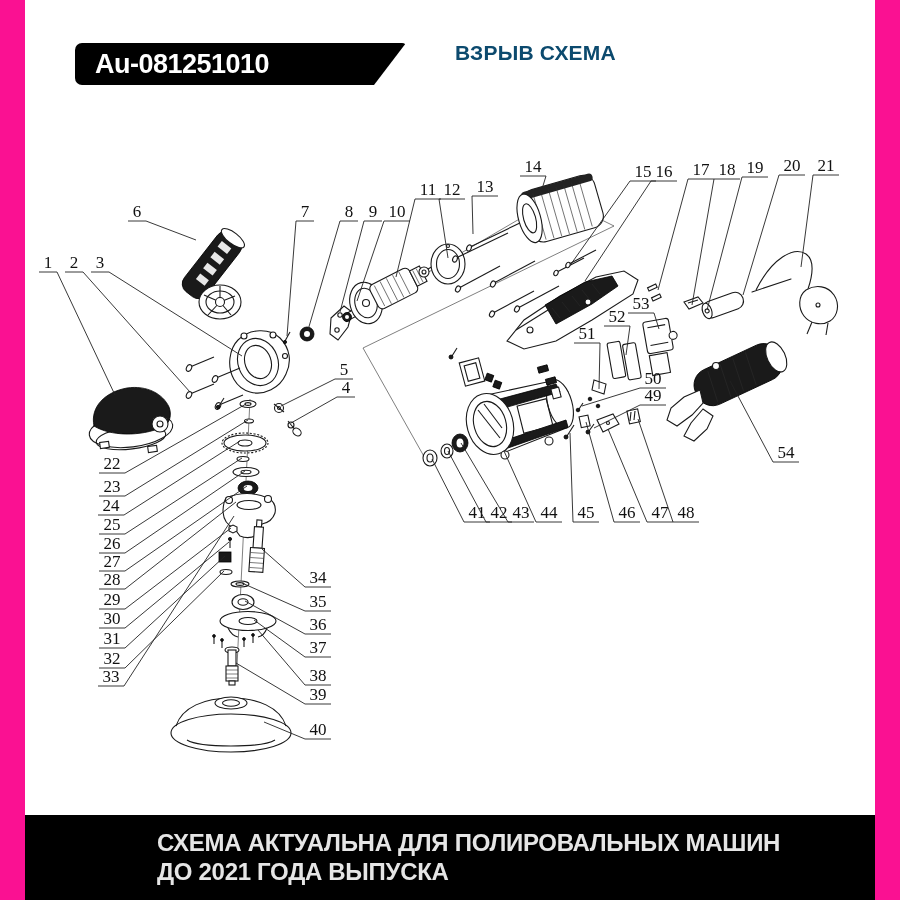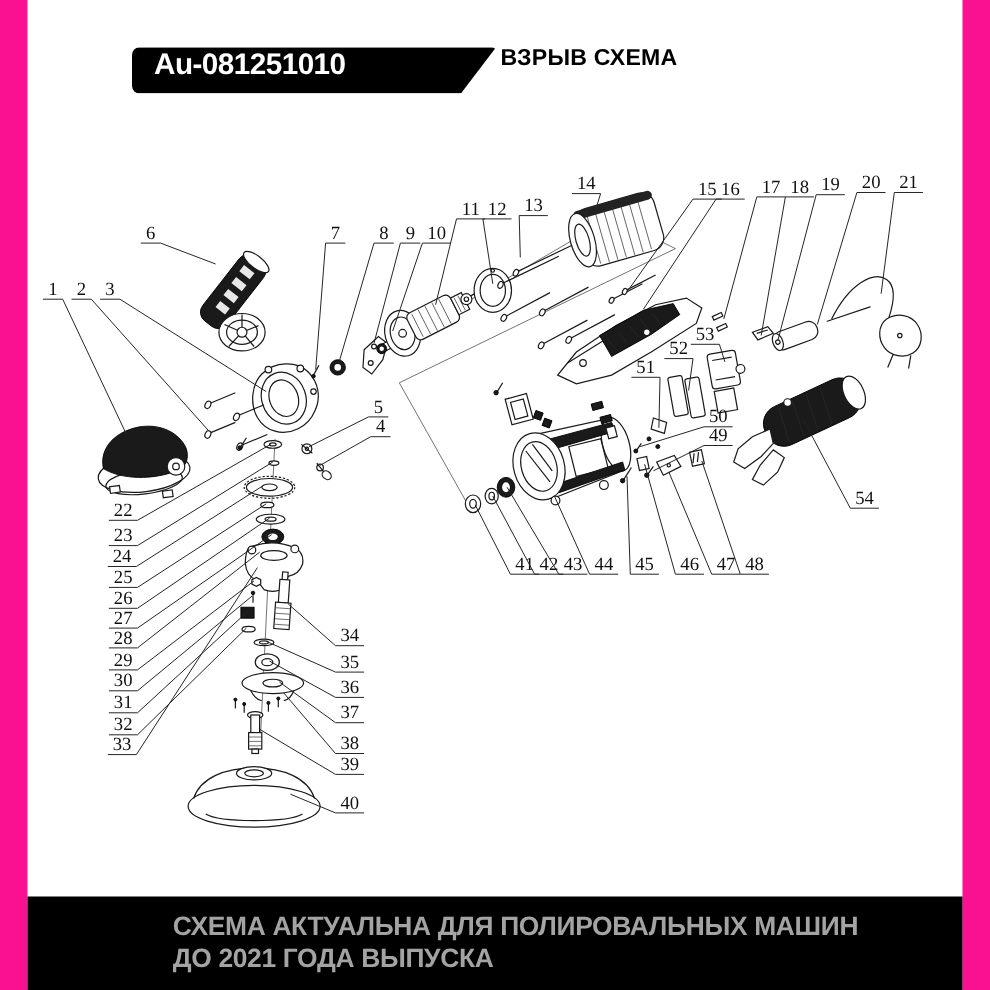--- a/index.html
+++ b/index.html
@@ -2,27 +2,27 @@
 <html><head>
 <meta charset="utf-8">
 <style>
   html,body{margin:0;padding:0;background:#ffffff;}
   #stage{position:relative;width:900px;height:900px;background:#fff;overflow:hidden;
          font-family:"Liberation Sans",sans-serif;}
   .edge{position:absolute;top:0;width:25px;height:900px;background:var(--pink,#FA1192);}
   #edge-left{left:0;} #edge-right{right:0;}
   #badge{position:absolute;left:75px;top:43px;width:331px;height:42px;background:#000;
          clip-path:polygon(0 0,100% 0,calc(100% - 32px) 100%,0 100%);
-         border-radius:7px 4px 4px 7px;display:flex;align-items:flex-start;box-sizing:border-box;
-         padding-left:20px;margin-left:45px;}
+         border-radius:7px 4px 4px 7px;display:flex;align-items:center;box-sizing:border-box;
+         padding-left:20px;}
   #badge span{color:#fff;font-weight:bold;font-size:27px;letter-spacing:-0.5px;}
   #page-title{position:absolute;left:455px;top:41px;font-size:21px;font-weight:800;
-         color:#000000;letter-spacing:0.2px;white-space:nowrap;}
+         color:#0c4a6e;letter-spacing:0.2px;white-space:nowrap;}
   #footer{position:absolute;left:25px;top:815px;width:850px;height:85px;background:#000;}
-  #footer .ft{margin:13px 0 0 132px;color:#a3a3a3;font-weight:bold;font-size:24px;
+  #footer .ft{margin:13px 0 0 132px;color:#e5e5e5;font-weight:bold;font-size:24px;
          line-height:29px;letter-spacing:-0.3px;white-space:nowrap;}
   #diagram-svg{position:absolute;left:0;top:0;}
   .ol{fill:#fff;stroke:#1a1a1a;stroke-width:1.1;}
   .dk{fill:#1a1a1a;stroke:#000;stroke-width:0.8;}
   .ln{fill:none;stroke:#1a1a1a;stroke-width:1.1;}
   .tn{fill:none;stroke:#2a2a2a;stroke-width:0.6;}
   .ldr{stroke:#222;stroke-width:0.9;fill:none;}
   .lbl{font-family:"Liberation Serif","DejaVu Serif",serif;font-size:17px;fill:#111;}
 </style>
 </head>

